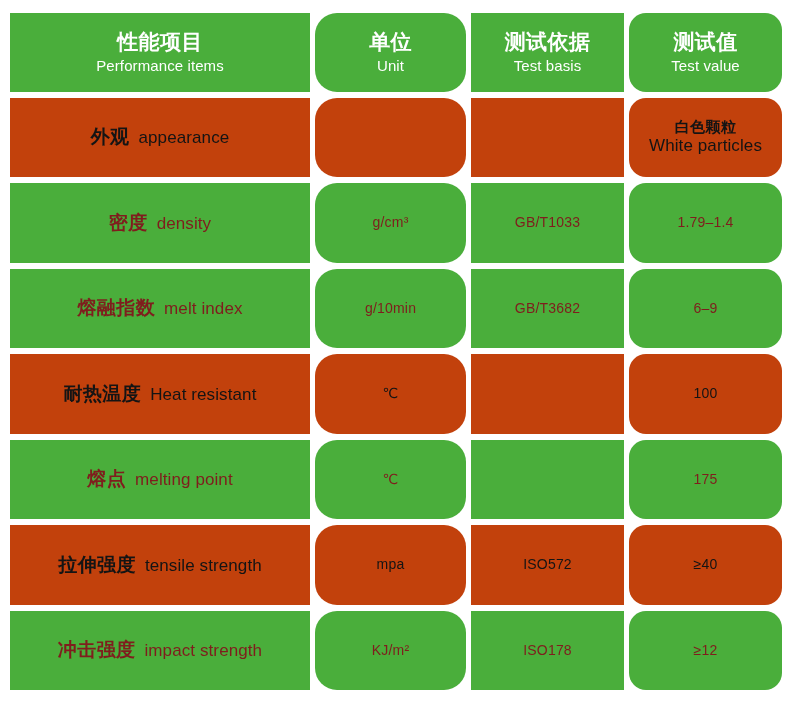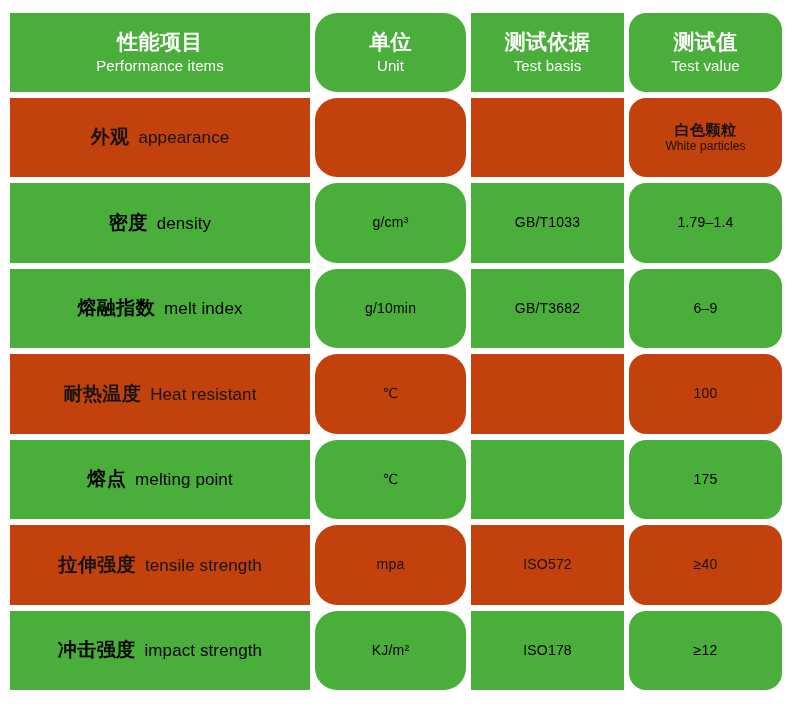--- a/index.html
+++ b/index.html
@@ -42,21 +42,21 @@
     box-sizing: border-box;
     overflow: hidden;
   }
   
   .c-item  { width: 304px; }
   .c-unit  { width: 153px; border-radius: 22px; }
   .c-basis { width: 155px; }
   .c-value { width: 155px; border-radius: 17px; }
 
   
-  .row.dark  .cell { background: #4aae3b; color: #000000; }
+  .row.dark  .cell { background: #4aae3b; color: #7f1d1d; }
   .row.light .cell { background: #c2410c; color: #141414; }
   .row.header-row .cell { background: #4aae3b; color: #ffffff; }
 
   .cn {
     font-size: 19px;
     font-weight: 600;
     letter-spacing: .4px;
   }
   .en {
     font-size: 17px;
@@ -79,21 +79,21 @@
     gap: 9px;
     white-space: nowrap;
   }
   .plain {
     font-size: 14px;
     font-weight: 400;
     letter-spacing: .2px;
     white-space: nowrap;
   }
   .stacked .cn { font-size: 15px; }
-  .stacked .en { font-size: 12px; }
+  .stacked .en { font-size: 17px; }
   .empty { }
 </style>
 </head>
 <body>
 
 <div id="spec-table">
 
   <div class="row header-row">
     <div class="cell c-item">
       <span class="cn">性能项目</span>

